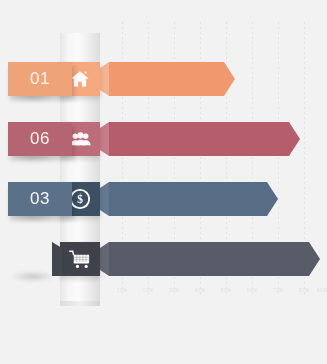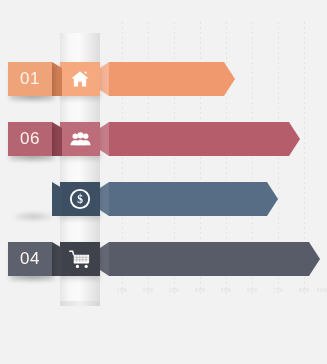--- a/index.html
+++ b/index.html
@@ -24,21 +24,21 @@
   
   .ribbon{position:absolute;left:60px;top:33px;width:40px;height:273px;
     background:linear-gradient(to right,#e6e6e6 0%,#f7f7f7 22%,#fbfbfb 46%,#eaeaea 78%,#dcdcdc 100%);}
   .ribbon-cap{position:absolute;left:60px;width:40px;height:5px;
     background:linear-gradient(to right,#dcdcdc,#f0f0f0,#d4d4d4);}
 
   
   .row{position:absolute;left:0;height:34px;}
 
   
-  .numtab{position:absolute;left:8px;top:0;width:44px;height:34px;
+  .numtab{position:absolute;left:8px;top:0;width:64px;height:34px;
     display:flex;align-items:center;justify-content:center;
     box-shadow:2px 4px 5px rgba(0,0,0,.17);}
   .numtab span{font-size:17px;color:#fdf4ef;letter-spacing:.5px;
     font-family:"Liberation Sans",sans-serif;}
 
   
   .fold{position:absolute;left:52px;top:0;width:10px;height:34px;
     clip-path:polygon(0 0,100% 6px,100% 34px,0 100%);}
 
   
@@ -137,20 +137,23 @@
         <div class="fold2" style="background: rgb(100, 121, 143);"></div>
         <div class="iconpanel" style="background: rgb(60, 79, 99);">
           <span>
             <svg width="22" height="22" viewBox="0 0 24 24" aria-hidden="true">
               <circle cx="12" cy="12" r="10" fill="none" stroke="#ffffff" stroke-width="2"></circle>
               <text x="12" y="16.6" text-anchor="middle" font-family="Liberation Serif,serif" font-size="12.5" font-weight="bold" fill="#ffffff">$</text>
             </svg>
           </span>
         </div>
         <div class="fold" style="background: rgb(63, 82, 102);"></div>
+        <div class="numtab" style="background: rgb(91, 113, 137);">
+          <span>03</span>
+        </div>
       </div>
       <div class="row" style="top: 242px; width: 327px;">
         <div class="tabshadow"></div>
         <div class="bar" style="width: 211px; background: rgb(88, 92, 104); clip-path: polygon(0px 0px, calc(100% - 11px) 0px, 100% 50%, calc(100% - 11px) 100%, 0px 100%);"></div>
         <div class="fold2" style="background: rgb(100, 104, 116);"></div>
         <div class="iconpanel" style="background: rgb(63, 66, 75);">
           <span>
             <svg width="22" height="19" viewBox="0 0 26 22" aria-hidden="true">
               <path fill="none" stroke="#ffffff" stroke-width="1.7" stroke-linecap="round" d="M0.9 1.3h3.4l1.1 4"></path>
               <rect x="5.6" y="5.4" width="18.2" height="9.4" fill="#ffffff"></rect>
@@ -159,19 +162,16 @@
                 <path d="M9.2 5.8v8.6M12.8 5.8v8.6M16.4 5.8v8.6M20 5.8v8.6"></path>
                 <path d="M5.9 8.4h17.6M5.9 11.3h17.6"></path>
               </g>
               <path fill="none" stroke="#ffffff" stroke-width="1.7" stroke-linecap="round" d="M6.3 14.9h16.4"></path>
               <circle cx="10" cy="19.2" r="1.9" fill="#ffffff"></circle>
               <circle cx="20.3" cy="19.2" r="1.9" fill="#ffffff"></circle>
             </svg>
           </span>
         </div>
         <div class="fold" style="background: rgb(67, 70, 79);"></div>
-        <div class="numtab" style="background: rgb(93, 97, 109);">
-          <span>04</span>
-        </div>
       </div>
     </div>
 
 </div>
 
 </body></html>

